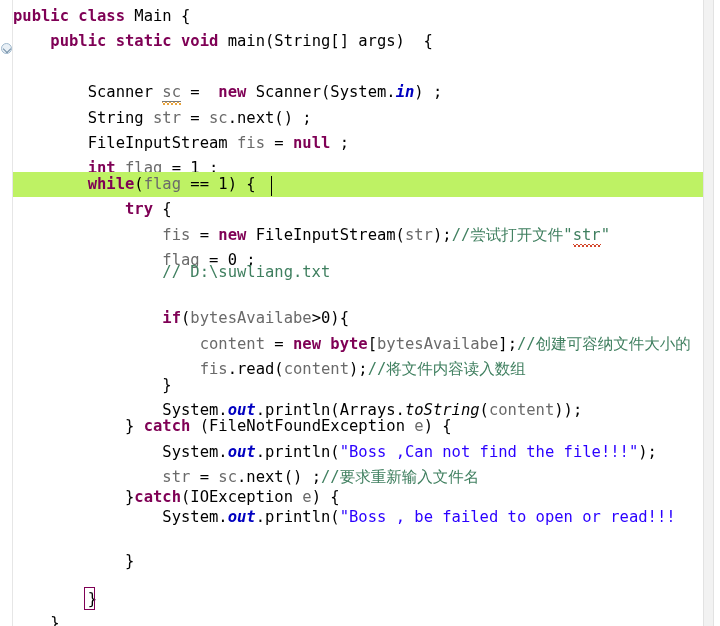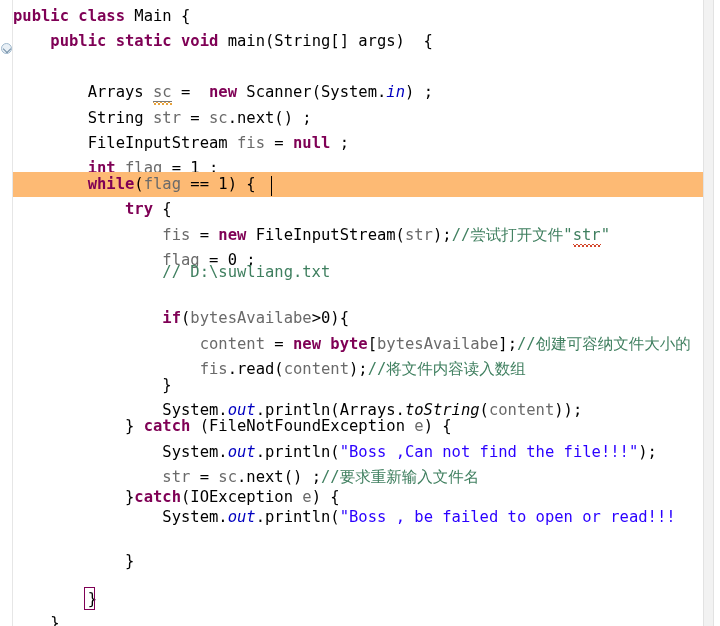--- a/index.html
+++ b/index.html
@@ -101,31 +101,31 @@
   .line {
     position: absolute;
     left: 0;
     width: 720px;
     height: 25.4px;
     padding-left: 13px;
     box-sizing: border-box;
     color: #000000;
   }
   .line.current {
-    background: #fdba74;
+    background: #bef264;
     width: 710px;
   }
 
   
   .kw   { color: #7f0055; font-weight: bold; }
   .cm   { color: #3f7f5f; }
   .str  { color: #2a00ff; }
   .pl   { color: #000000; }
   .var  { color: #6a6a6a; }
-  .fld  { color: #0000c0; font-weight: normal; font-style: italic; }
+  .fld  { color: #0000c0; font-weight: bold; font-style: italic; }
   .mthi { color: #000000; font-style: italic; }
 
   
   .warn {
     position: relative;
     border-bottom: 1px solid #7a7a7a;
   }
   .warn::after {
     content: "";
     position: absolute;
@@ -190,21 +190,21 @@
     <div class="override-marker"></div>
   </div>
 
   <div class="code">
 
     <div class="line" style="top:4px"><span class="kw">public</span><span class="pl"> </span><span class="kw">class</span><span class="pl"> Main {</span></div>
 
     <div class="line" style="top:29.4px"><span class="pl">    </span><span class="kw">public static void</span><span class="pl"> main(String[] args)  {</span></div>
 
 
-    <div class="line" style="top:80.2px"><span class="pl">        </span><span class="pl">Arrays </span><span class="var warn">sc</span><span class="pl"> =  </span><span class="kw">new</span><span class="pl"> Scanner(System.</span><span class="fld">in</span><span class="pl">) ;</span></div>
+    <div class="line" style="top:80.2px"><span class="pl">        </span><span class="pl">Scanner </span><span class="var warn">sc</span><span class="pl"> =  </span><span class="kw">new</span><span class="pl"> Scanner(System.</span><span class="fld">in</span><span class="pl">) ;</span></div>
 
     <div class="line" style="top:105.6px"><span class="pl">        </span><span class="pl">String </span><span class="var">str</span><span class="pl"> = </span><span class="var">sc</span><span class="pl">.next() ;</span></div>
 
     <div class="line" style="top:131px"><span class="pl">        </span><span class="pl">FileInputStream </span><span class="var">fis</span><span class="pl"> = </span><span class="kw">null</span><span class="pl"> ;</span></div>
 
     <div class="line" style="top:156.4px"><span class="pl">        </span><span class="kw">int</span><span class="pl"> </span><span class="var">flag</span><span class="pl"> = 1 ;</span></div>
 
     <div class="line current" style="top:171.8px;top:171.8px"><span class="pl">        </span><span class="kw">while</span><span class="pl">(</span><span class="var">flag</span><span class="pl"> == 1) {</span></div>
 
     <div class="line" style="top:197.2px"><span class="pl">            </span><span class="kw">try</span><span class="pl"> {</span></div>

